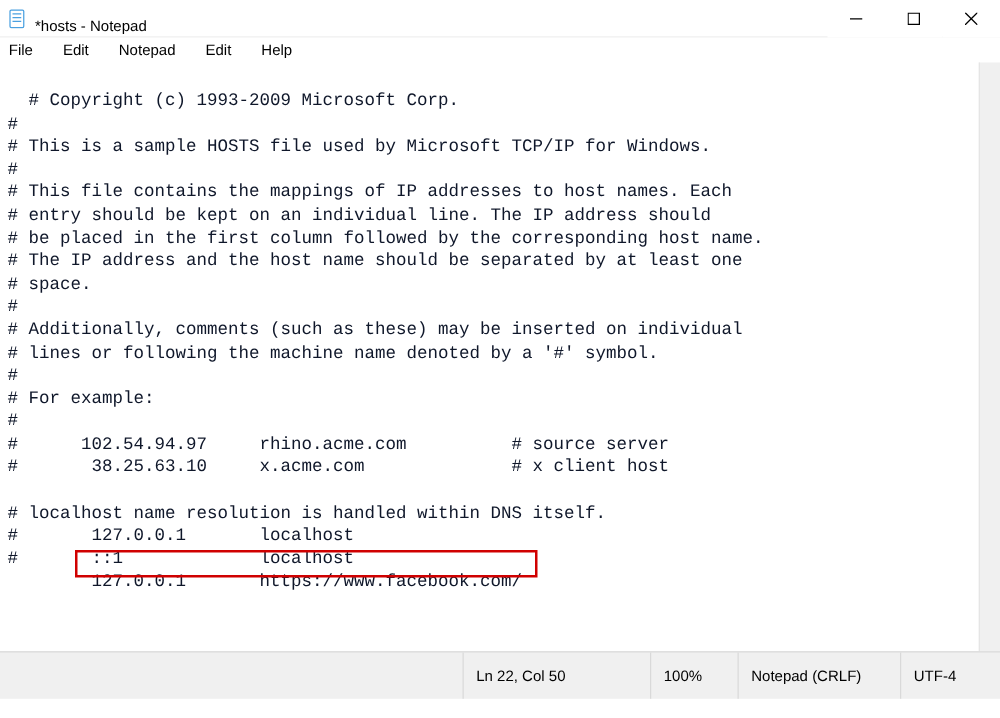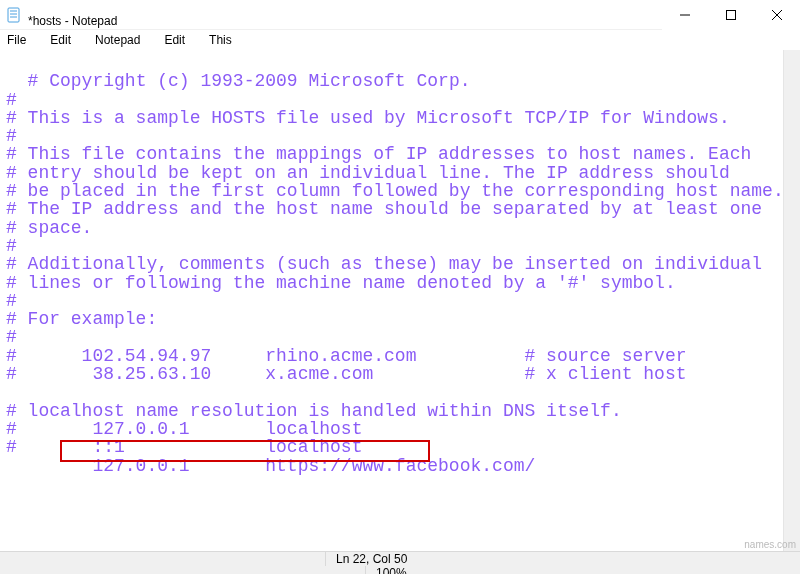--- a/index.html
+++ b/index.html
@@ -41,43 +41,42 @@
       gap: 12px;
     }
     .menu-item {
       padding: 2px 6px;
       font-size: 12px;
     }
     .editor {
       position: relative;
       padding: 4px 6px;
       font-family: Consolas, "Courier New", monospace;
-      font-size: 18px;
+      font-size: 14px;
       line-height: 18.3px;
       white-space: pre;
-      color: #8b5cf6;
+      color: #0f172a;
       height: 500px;
       overflow: hidden;
     }
     .highlight-box {
       position: absolute;
       border: 2px solid #d00000;
       pointer-events: none;
     }
     .statusbar {
       position: absolute;
-      left: 0; right: 0; bottom: 0;
-      height: 23px;
+      left: 0; right: 0; bottom: 15px;
+      height: 38px;
       border-top: 1px solid #d9d9d9;
       background: #f0f0f0;
       display: flex;
       align-items: center;
       font-size: 12px;
       color: #000;
-      flex-direction: column;
     }
     .status-cell {
       border-left: 1px solid #d9d9d9;
       padding: 0 10px;
       height: 100%;
       display: flex; align-items: center;
     }
     .status-spacer { flex: 1; }
     .watermark {
       position: absolute;
@@ -124,21 +123,21 @@
         </svg>
     </div>
   </div>
 </div>
 
 <div class="menubar">
   <span class="menu-item">File</span>
   <span class="menu-item">Edit</span>
   <span class="menu-item">Notepad</span>
   <span class="menu-item">Edit</span>
-  <span class="menu-item">This</span>
+  <span class="menu-item">Help</span>
 </div>
 
 <div class="editor">
   <span># Copyright (c) 1993-2009 Microsoft Corp.
 #
 # This is a sample HOSTS file used by Microsoft TCP/IP for Windows.
 #
 # This file contains the mappings of IP addresses to host names. Each
 # entry should be kept on an individual line. The IP address should
 # be placed in the first column followed by the corresponding host name.

